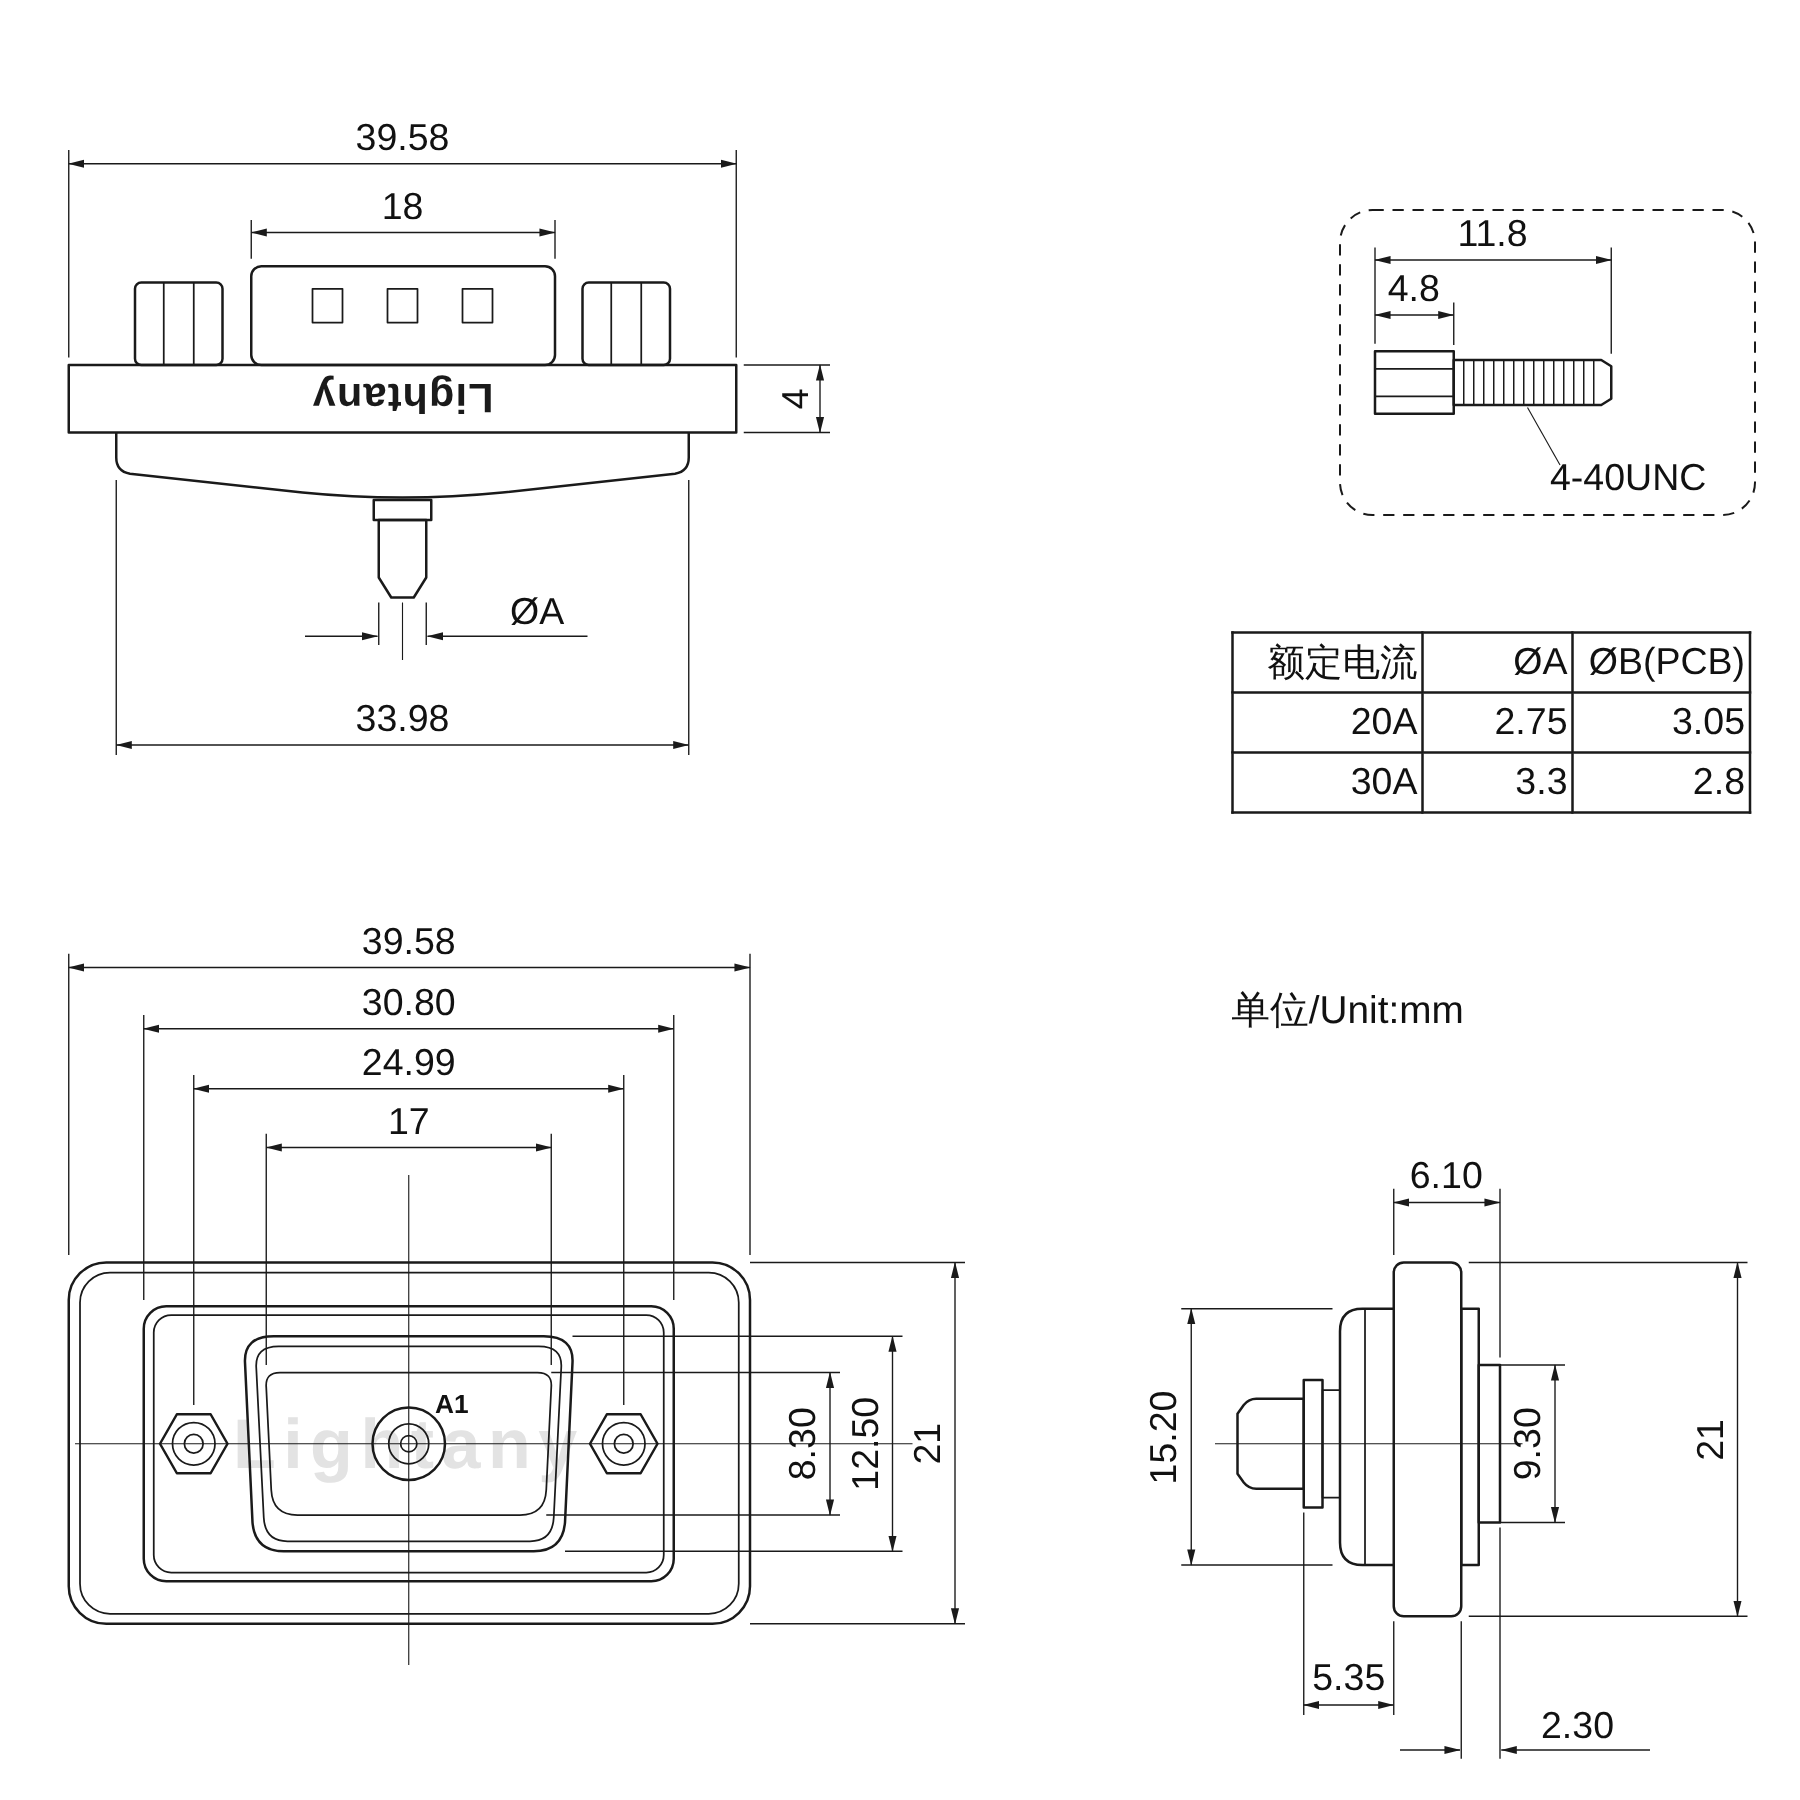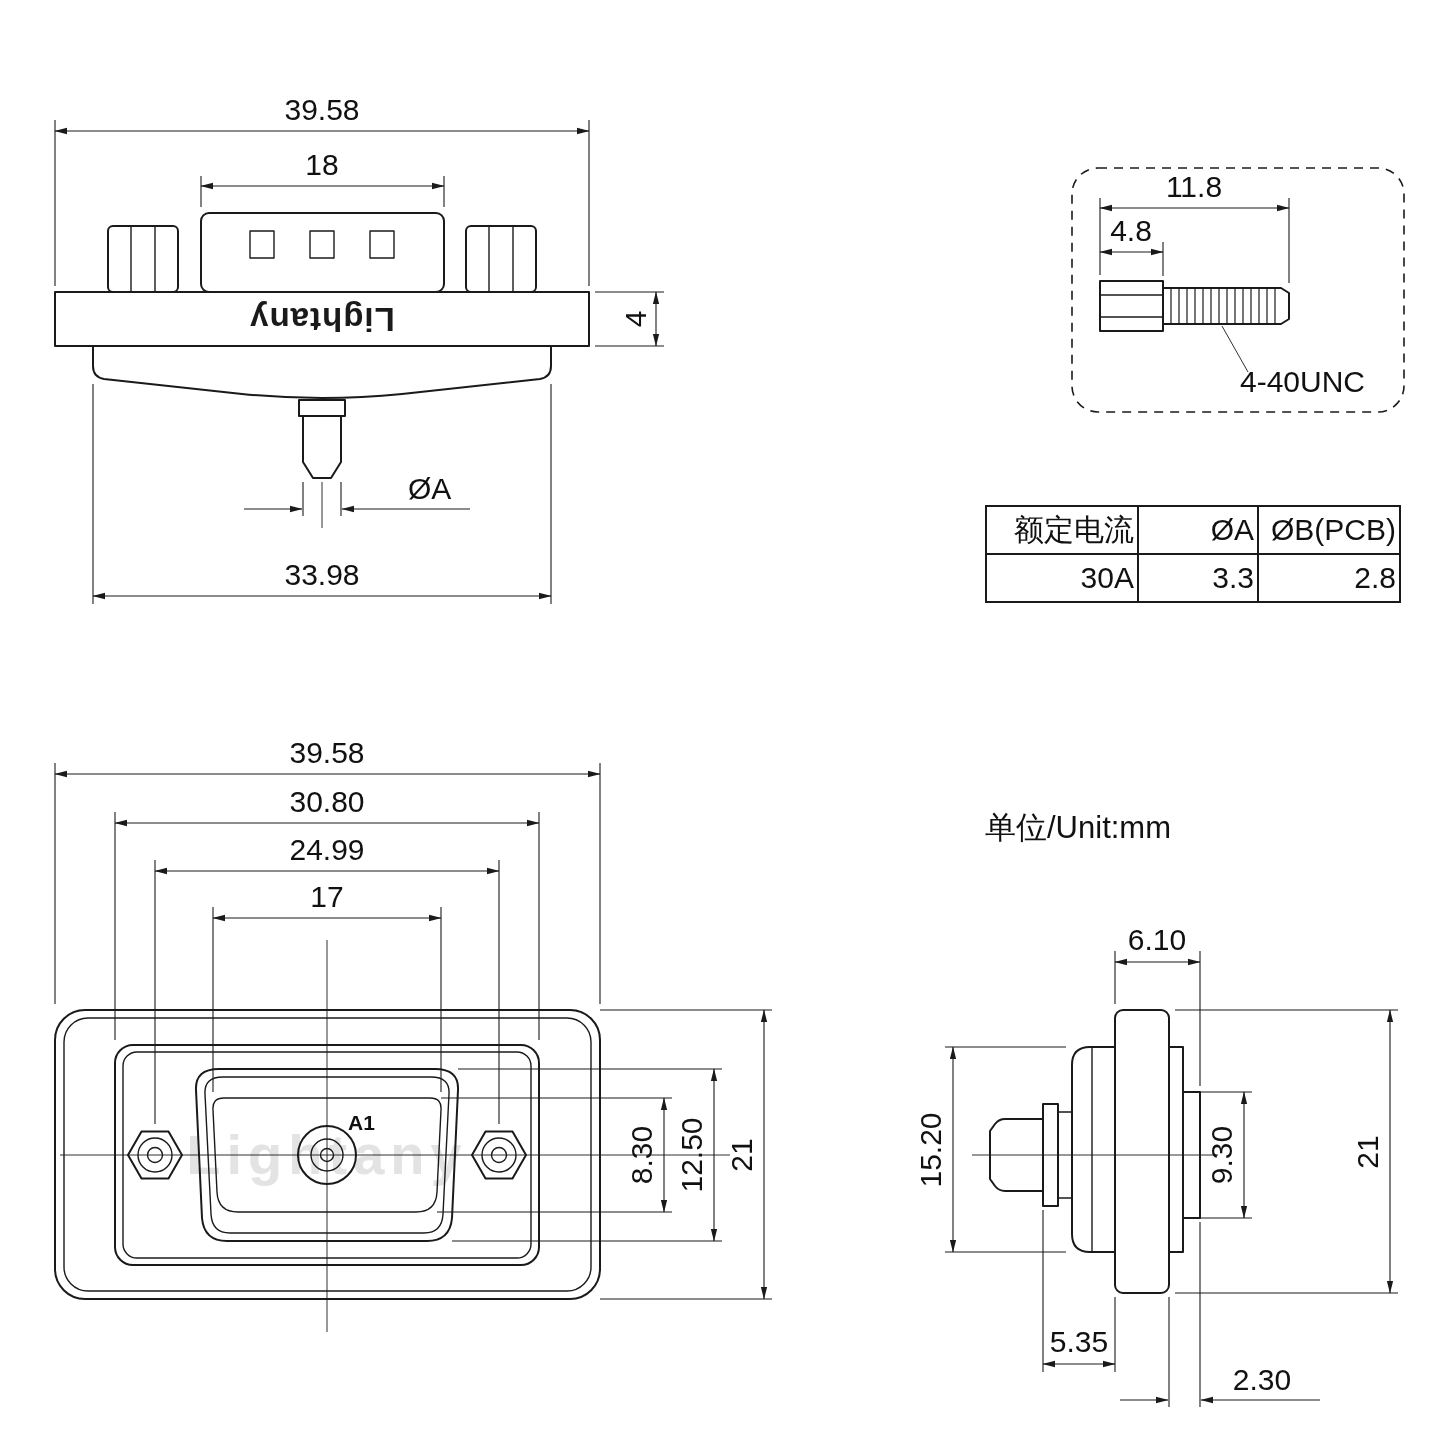--- a/index.html
+++ b/index.html
@@ -19,21 +19,21 @@
   .thr line { stroke:#1a1a1a; stroke-width:1.2; }
   .brand-top { font-size:33px; font-weight:bold; letter-spacing:1px; fill:#1a1a1a; text-anchor:middle; }
   .watermark { font-size:56px; font-weight:bold; letter-spacing:6px; fill:#e3e3e3; text-anchor:middle; }
   .pinlabel { font-size:21px; font-weight:bold; fill:#111; }
   .thread-label { font-size:30px; fill:#111; }
   .spec-table { position:absolute; left:985px; top:505px; border-collapse:collapse; background:#fff; }
   .spec-table th, .spec-table td {
     border:2px solid #1a1a1a; font-weight:normal; font-size:30px;
     text-align:right; height:48px; padding:0 3px; color:#111;
   }
-  #unit-note { position:absolute; left:985px; top:807px; font-size:31px; color:#111; }
+  #unit-note { position:absolute; left:985px; top:787px; font-size:31px; color:#111; }
 </style>
 </head>
 <body>
 
 <div id="stage">
 
 <svg id="drawing" width="1440" height="1440" viewBox="0 0 1440 1440">
   <defs>
     <marker id="ar" viewBox="0 0 12 8" markerWidth="13" markerHeight="9" refX="11.5" refY="4" orient="auto-start-reverse" markerUnits="userSpaceOnUse">
       <path d="M0,1 L12,4 L0,7 Z" fill="#1a1a1a"></path>
@@ -291,20 +291,25 @@
   </colgroup>
   <thead>
     <tr>
       <th>额定电流</th>
       <th>ØA</th>
       <th>ØB(PCB)</th>
     </tr>
   </thead>
   <tbody>
     <tr>
+      <td>20A</td>
+      <td>2.75</td>
+      <td>3.05</td>
+    </tr>
+    <tr>
       <td>30A</td>
       <td>3.3</td>
       <td>2.8</td>
     </tr>
   </tbody>
 </table>
 
 <div id="unit-note">单位/Unit:mm</div>
 
 </div>

